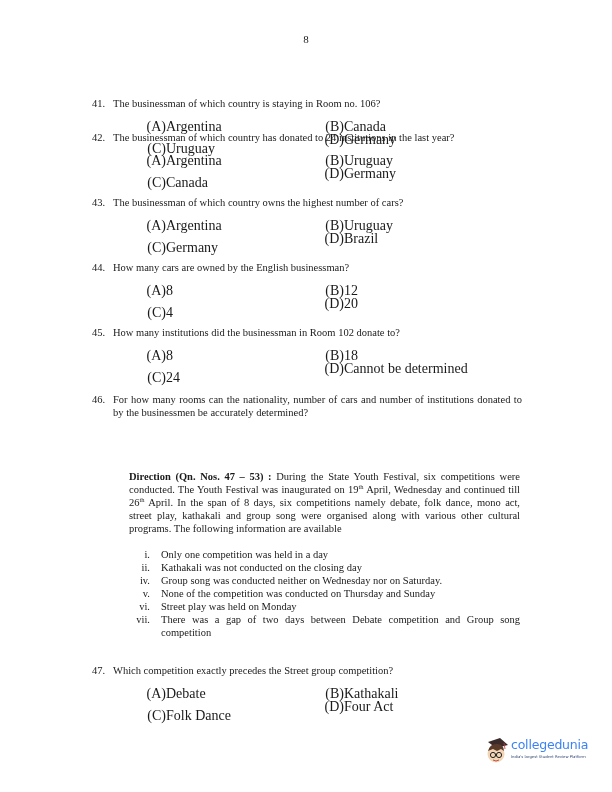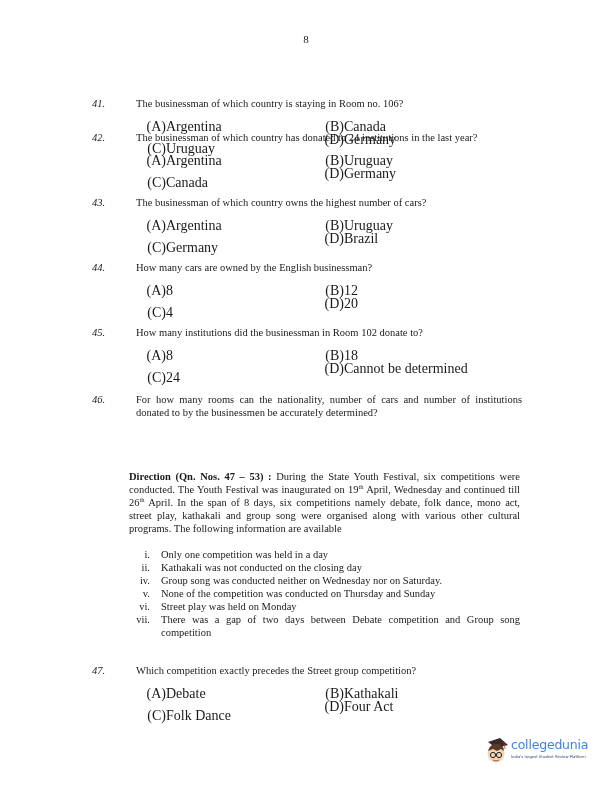--- a/index.html
+++ b/index.html
@@ -2,22 +2,22 @@
 <html><head>
   <meta charset="utf-8">
   <style>
     html, body { margin: 0; padding: 0; }
     body {
       width: 612px; height: 792px; background: #ffffff; position: relative;
       font-family: "Liberation Serif", serif; color: #1a1a1a; overflow: hidden;
     }
     .page-number { position: absolute; top: 33px; left: 0; width: 612px; text-align: center; font-size: 11px; }
     .q { position: absolute; left: 92px; width: 430px; font-size: 10.5px; line-height: 13px; }
-    .q .num { position: absolute; left: 0; top: 0; font-style: italic; }
-    .q .stem { margin-left: 44px; text-align: justify; }
+    .q .num { position: absolute; left: 0; top: 0; }
+    .q .stem { margin-left: 21px; text-align: justify; }
     .opts { position: relative; margin-left: 48px; margin-top: 10px; height: 26px; }
     .opt { position: absolute; font-size: 14px; line-height: 13px; white-space: nowrap; text-align: right; }
     .opt .lbl { display: inline-block; width: 26px; }
     .oA { left: 0; top: 0; } .oC { left: 0; top: 22px; }
     .oB { left: 178px; top: 0; } .oD { left: 178px; top: 13px; }
     .direction { position: absolute; left: 129px; top: 470px; width: 391px; font-size: 10.5px; line-height: 13px; text-align: justify; }
     .direction b { font-weight: bold; }
     .direction sup { font-size: 6.5px; vertical-align: 4px; line-height: 0; }
     .rules { position: absolute; left: 120px; top: 548px; width: 400px; font-size: 10.5px; line-height: 13px; }
     .rule { position: relative; padding-left: 41px; text-align: justify; }

